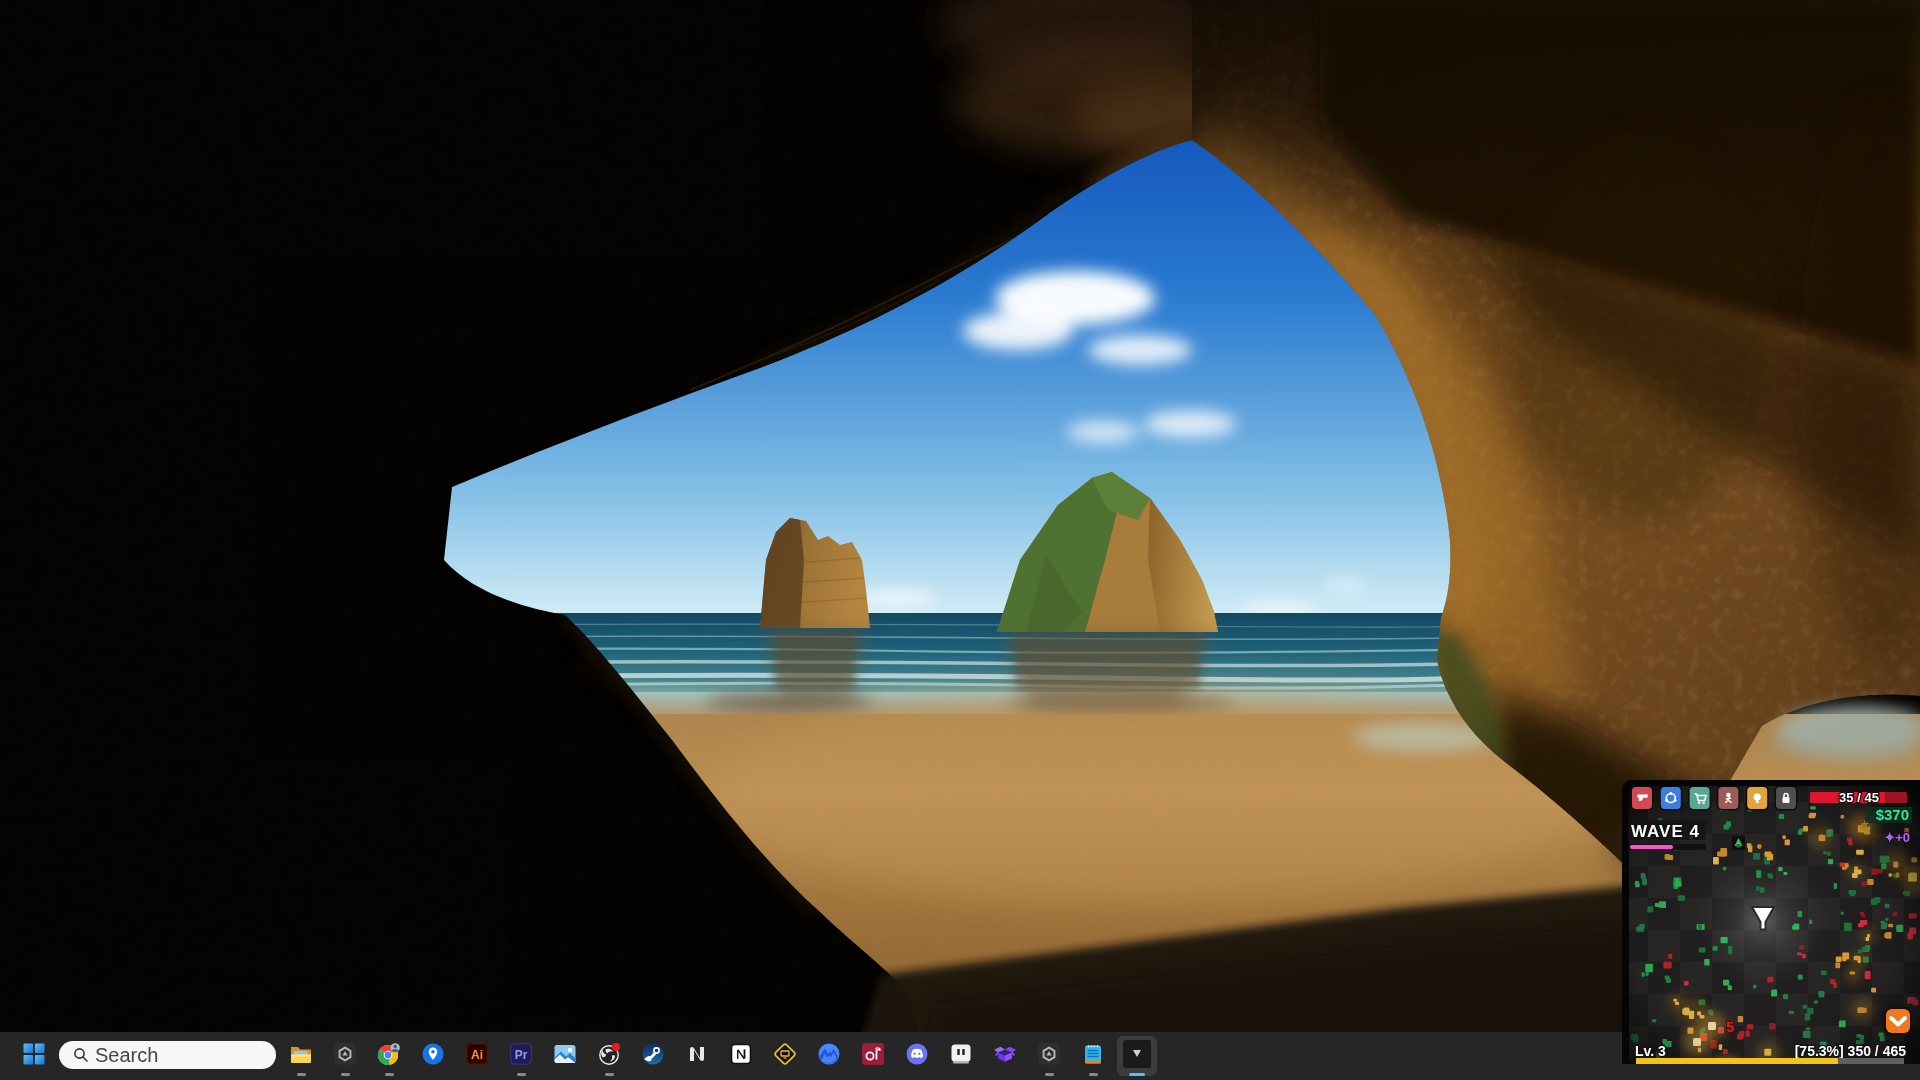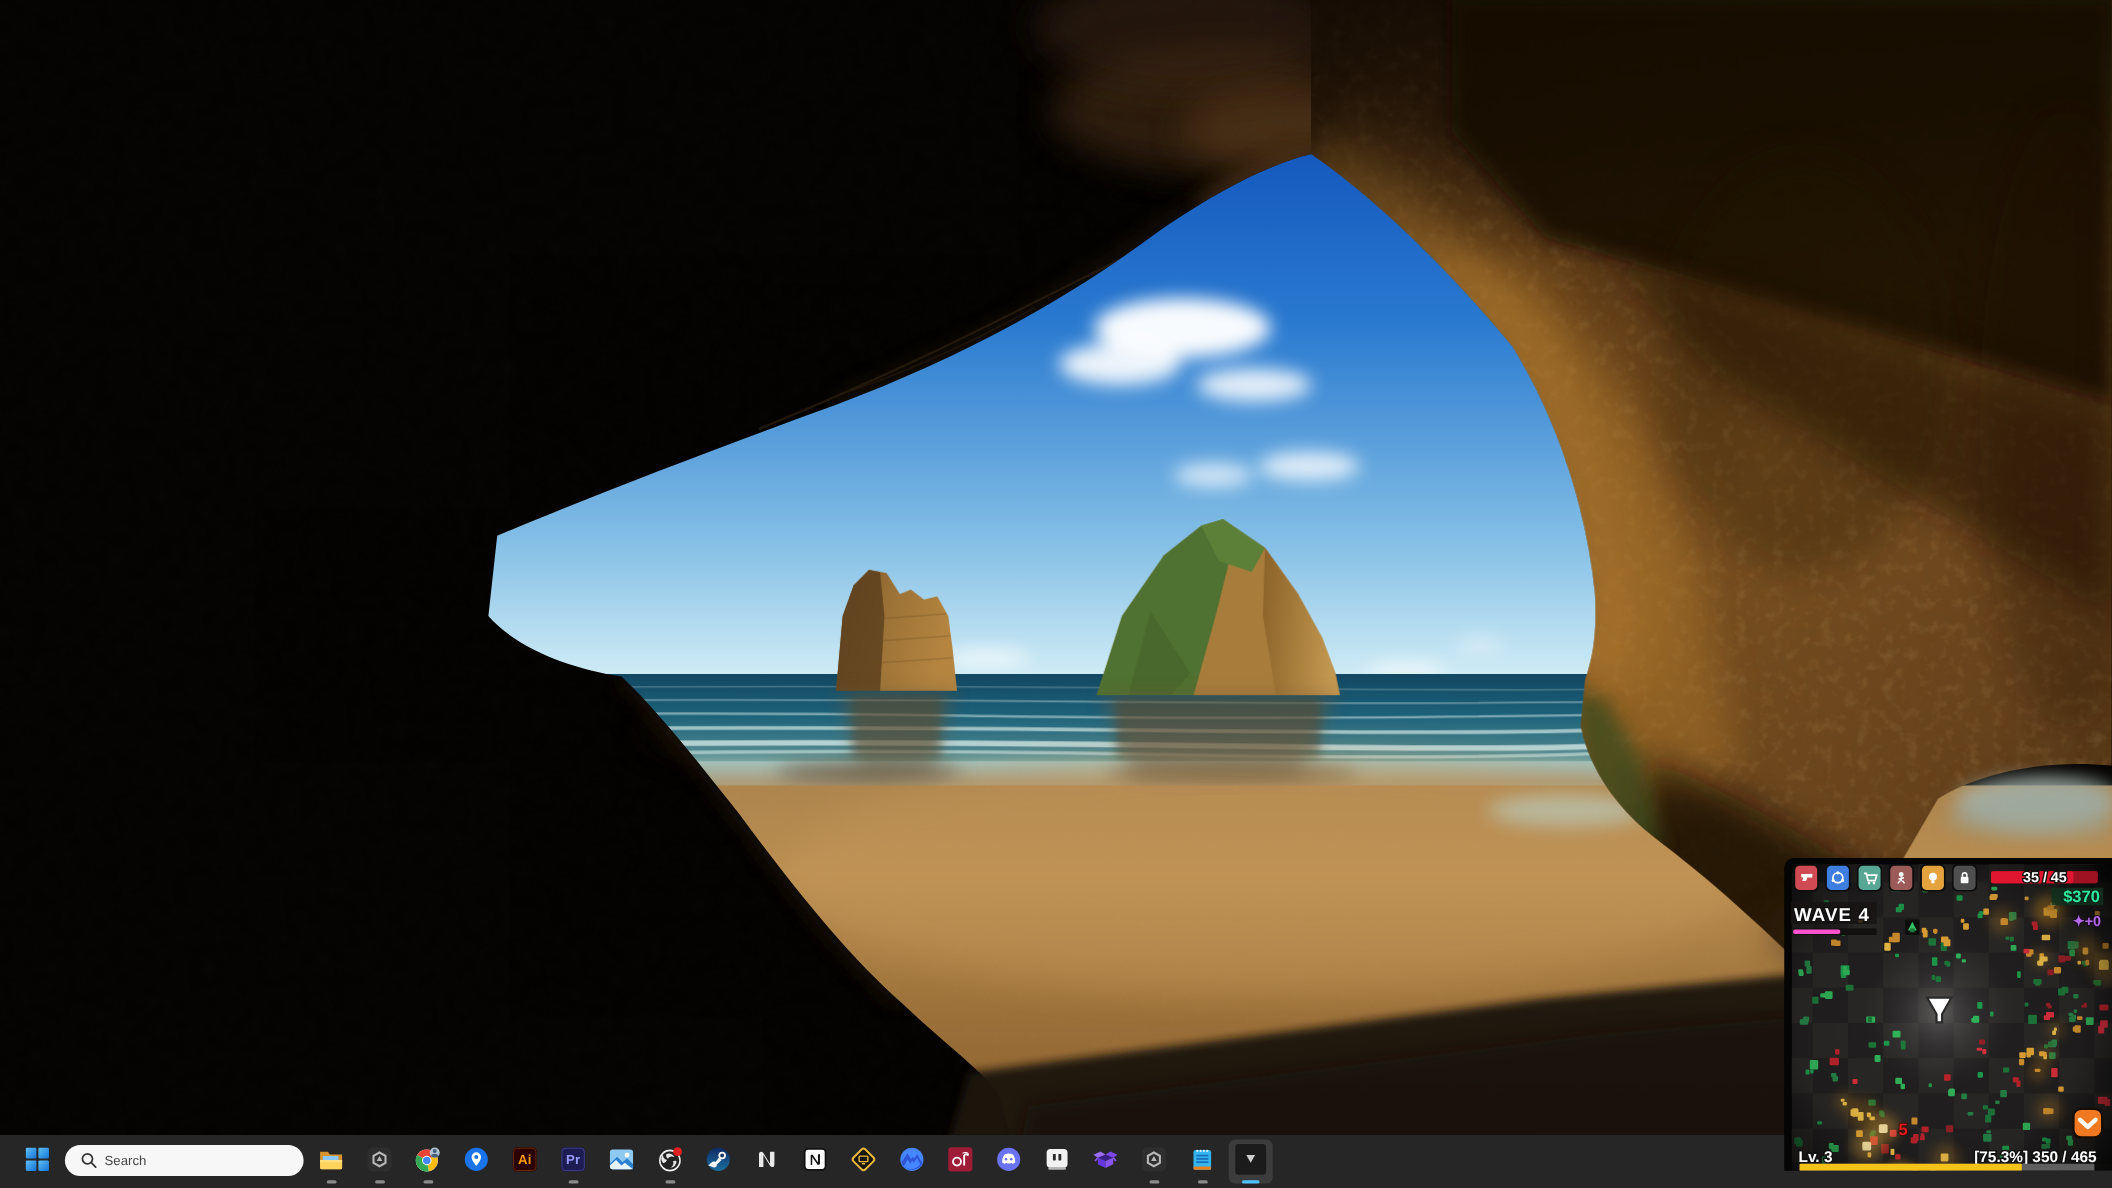--- a/index.html
+++ b/index.html
@@ -4,21 +4,21 @@
 <style>
   html,body{margin:0;padding:0;width:1920px;height:1080px;overflow:hidden;background:#000;
     font-family:"Liberation Sans",sans-serif;}
   #desk{position:absolute;inset:0;width:1920px;height:1080px;}
   #wall{position:absolute;left:0;top:0;}
   
   #taskbar{position:absolute;left:0;top:1032px;width:1920px;height:48px;background:#262626;}
   .tb-ico{position:absolute;top:1042px;width:24px;height:24px;}
   .dash{position:absolute;top:1073px;width:9px;height:3px;border-radius:2px;background:#8a8a8a;}
   #search{position:absolute;left:59px;top:1041px;width:217px;height:28px;background:#f7f7f7;
-    border-radius:14px;color:#454545;font-size:12px;line-height:28px;}
+    border-radius:14px;color:#454545;font-size:20px;line-height:28px;}
   #search .mag{position:absolute;left:14px;top:6px;}
   #search .stxt{position:absolute;left:36px;top:0px;}
   
   #game{position:absolute;left:1622px;top:780px;width:298px;height:284px;background:#000;
     border-radius:10px 0 0 0;overflow:hidden;}
 </style>
 </head>
 <body>
 <div id="desk">
 <svg id="wall" width="1920" height="1080" viewBox="0 0 1920 1080">

